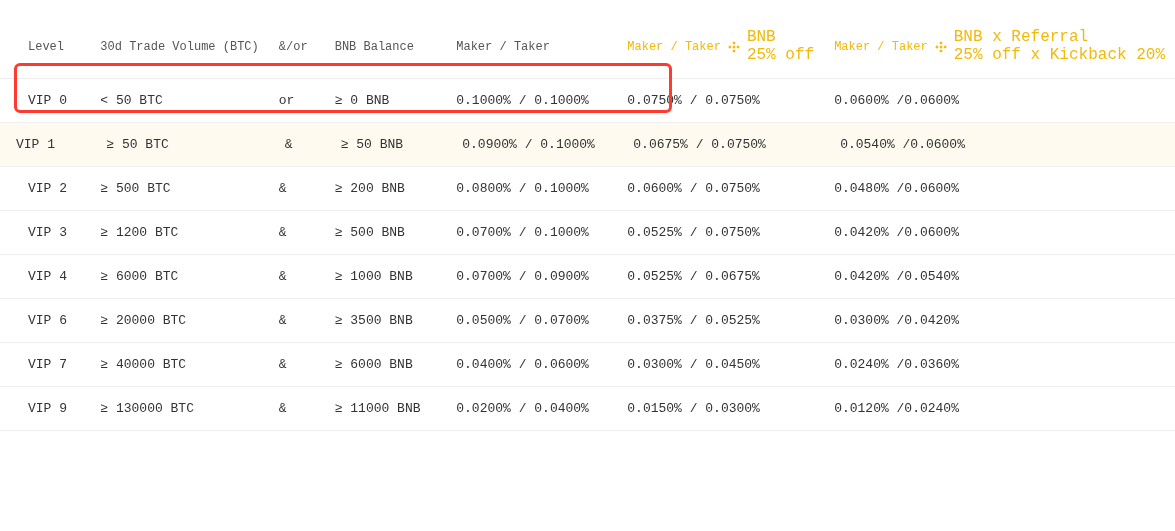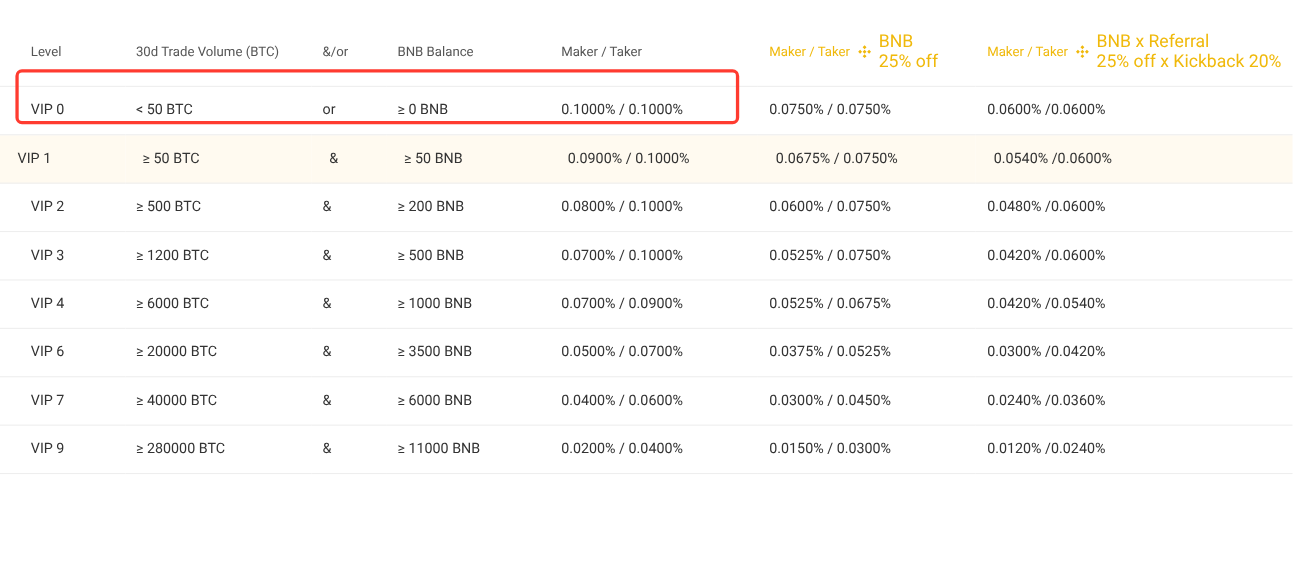--- a/index.html
+++ b/index.html
@@ -60,21 +60,21 @@
     pointer-events: none;
     border: 3px solid #ff3b30;
     border-radius: 6px;
     left: 14px;
     width: 658px;
     top: 48px;
     height: 50px;
     box-sizing: border-box;
   }
   tr.row-tint td { background: #fffaf0; padding-left: 16px; }
-  .table-outer { position: relative; }
+  .table-outer { position: relative; font-family: Liberation Mono, monospace; }
 </style>
 </head>
 <body>
 <div class="wrap">
 
 <div class="table-outer">
   <div class="highlight-rect"></div>
   <table>
     <thead>
       <tr>
@@ -176,21 +176,21 @@
             <td class="col-level">VIP 7</td>
             <td class="col-vol">≥ 40000 BTC</td>
             <td class="col-andor">&amp;</td>
             <td class="col-bnb">≥ 6000 BNB</td>
             <td class="col-mt">0.0400% / 0.0600%</td>
             <td class="col-mt2">0.0300% / 0.0450%</td>
             <td class="col-mt3">0.0240% /0.0360%</td>
           </tr>
           <tr>
             <td class="col-level">VIP 9</td>
-            <td class="col-vol">≥ 280000 BTC</td>
+            <td class="col-vol">≥ 130000 BTC</td>
             <td class="col-andor">&amp;</td>
             <td class="col-bnb">≥ 11000 BNB</td>
             <td class="col-mt">0.0200% / 0.0400%</td>
             <td class="col-mt2">0.0150% / 0.0300%</td>
             <td class="col-mt3">0.0120% /0.0240%</td>
           </tr>
         </tbody>
   </table>
 </div>
 

